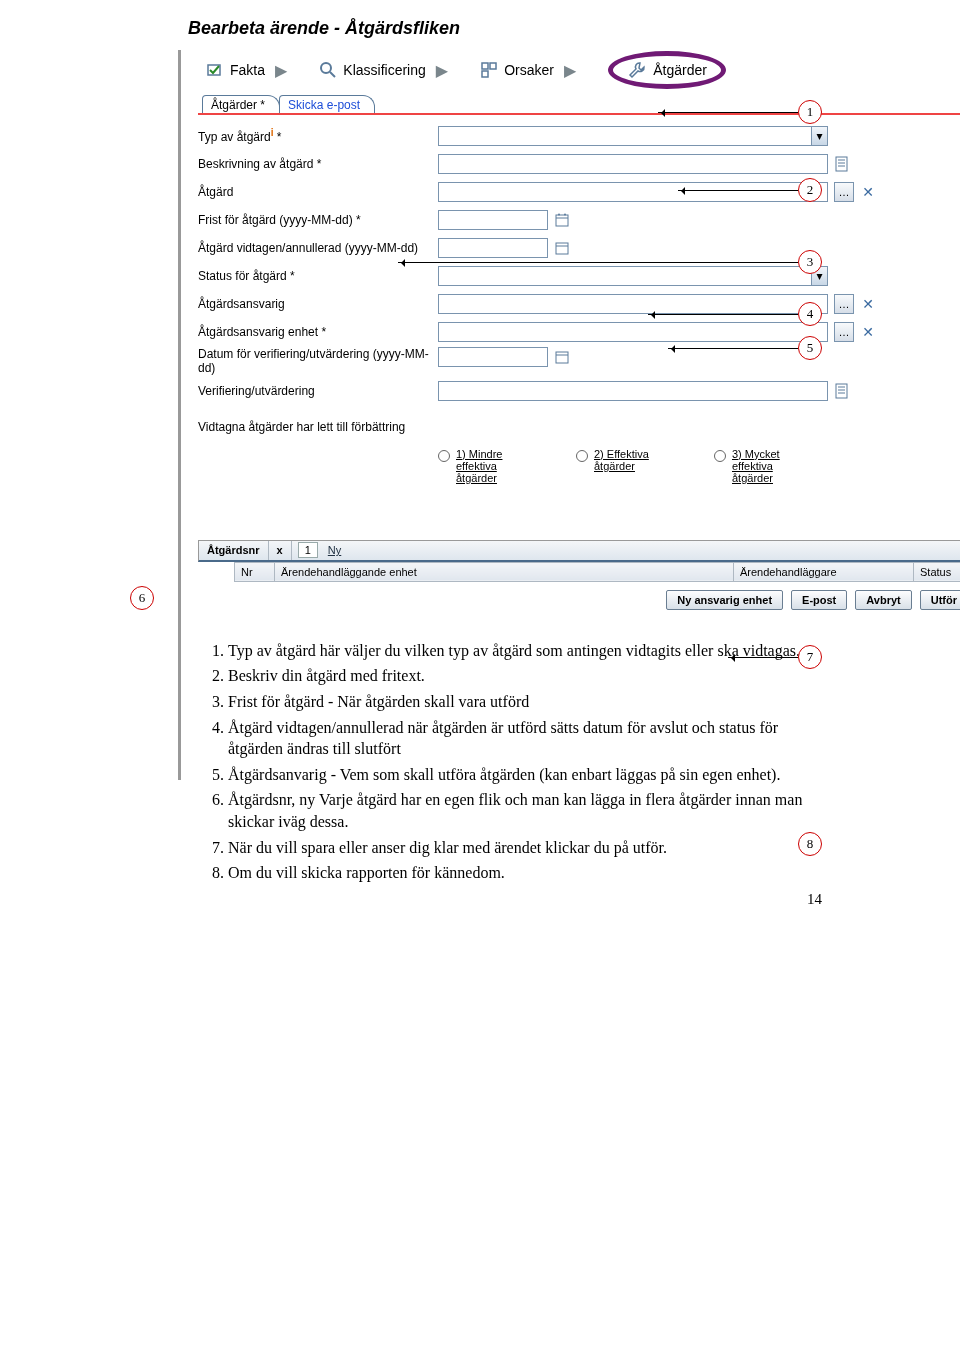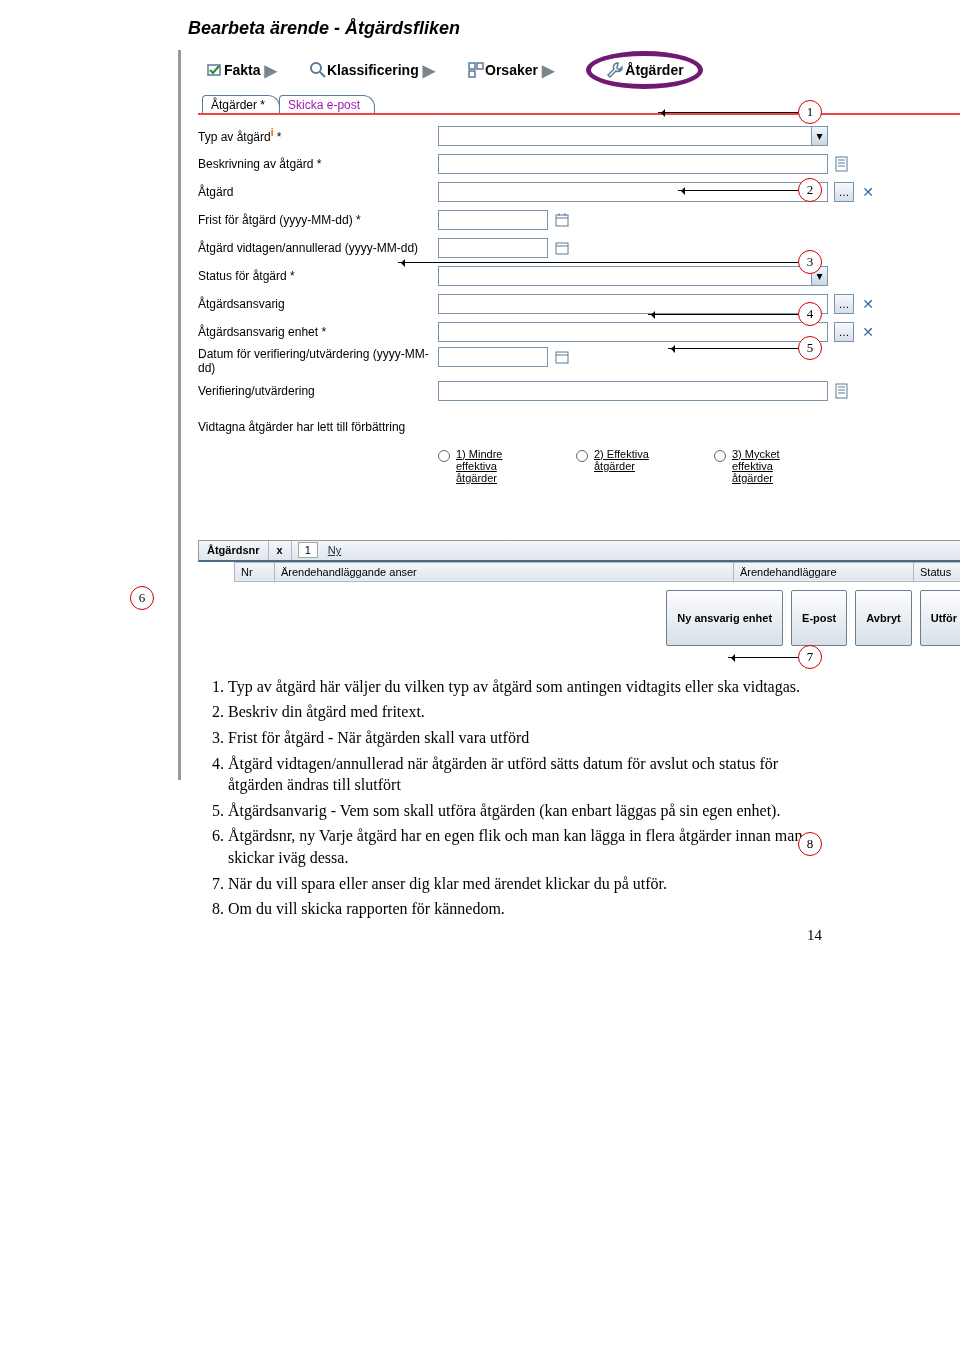--- a/index.html
+++ b/index.html
@@ -41,22 +41,22 @@
   .top-tabs {
     display: flex;
     align-items: center;
     gap: 28px;
     height: 42px;
     padding-left: 8px;
   }
   .top-tab {
     display: flex;
     align-items: center;
+    gap: 6px;
     font-size: 14px;
-    font-weight: bold;
   }
   .top-tab svg { flex: 0 0 auto; }
   .top-tab .sep { color: #7a868c; font-size: 16px; margin: 0 4px; }
   .ellipse-active {
     border: 5px solid #701a75;
     border-radius: 50% / 50%;
     padding: 4px 14px;
   }
   
   .sub-tabs {
@@ -69,21 +69,21 @@
   .sub-tab {
     border: 1px solid #5a7a9a;
     border-bottom: none;
     border-top-left-radius: 4px;
     border-top-right-radius: 12px;
     padding: 2px 14px 1px 8px;
     font-size: 12px;
     background: #fff;
     margin-right: -1px;
   }
-  .sub-tab.inactive { color: #a21caf; }
+  .sub-tab.inactive { color: #1d4ed8; }
   
   .form {
     margin-top: 8px;
     font-size: 12px;
   }
   .form-row {
     display: flex;
     align-items: center;
     min-height: 26px;
     margin-bottom: 2px;
@@ -159,21 +159,21 @@
     display: flex;
     justify-content: flex-end;
     gap: 8px;
     margin-top: 8px;
   }
   .btn {
     border: 1px solid #6a7e92;
     background: linear-gradient(#fdfdfe,#d8e0e8);
     font-size: 11px;
     font-weight: bold;
-    padding: 21px 10px;
+    padding: 3px 10px;
     border-radius: 2px;
   }
   
   .callout {
     position: absolute;
     width: 24px; height: 24px;
     border: 1.5px solid #c00;
     border-radius: 50%;
     display: flex; align-items: center; justify-content: center;
     font-size: 13px;
@@ -388,21 +388,21 @@
             <span class="x">x</span>
           </div>
         <div class="num">1</div>
         <div class="ny">Ny</div>
       </div>
 
       <table class="tbl">
         <tbody>
             <tr>
           <th style="width:40px">Nr</th>
-          <th>Ärendehandläggande anser</th>
+          <th>Ärendehandläggande enhet</th>
           <th style="width:180px">Ärendehandläggare</th>
           <th style="width:90px">Status</th>
         </tr>
       </tbody>
         </table>
 
       <div class="action-row">
         <div class="btn">Ny ansvarig enhet</div>
         <div class="btn">E-post</div>
         <div class="btn">Avbryt</div>

